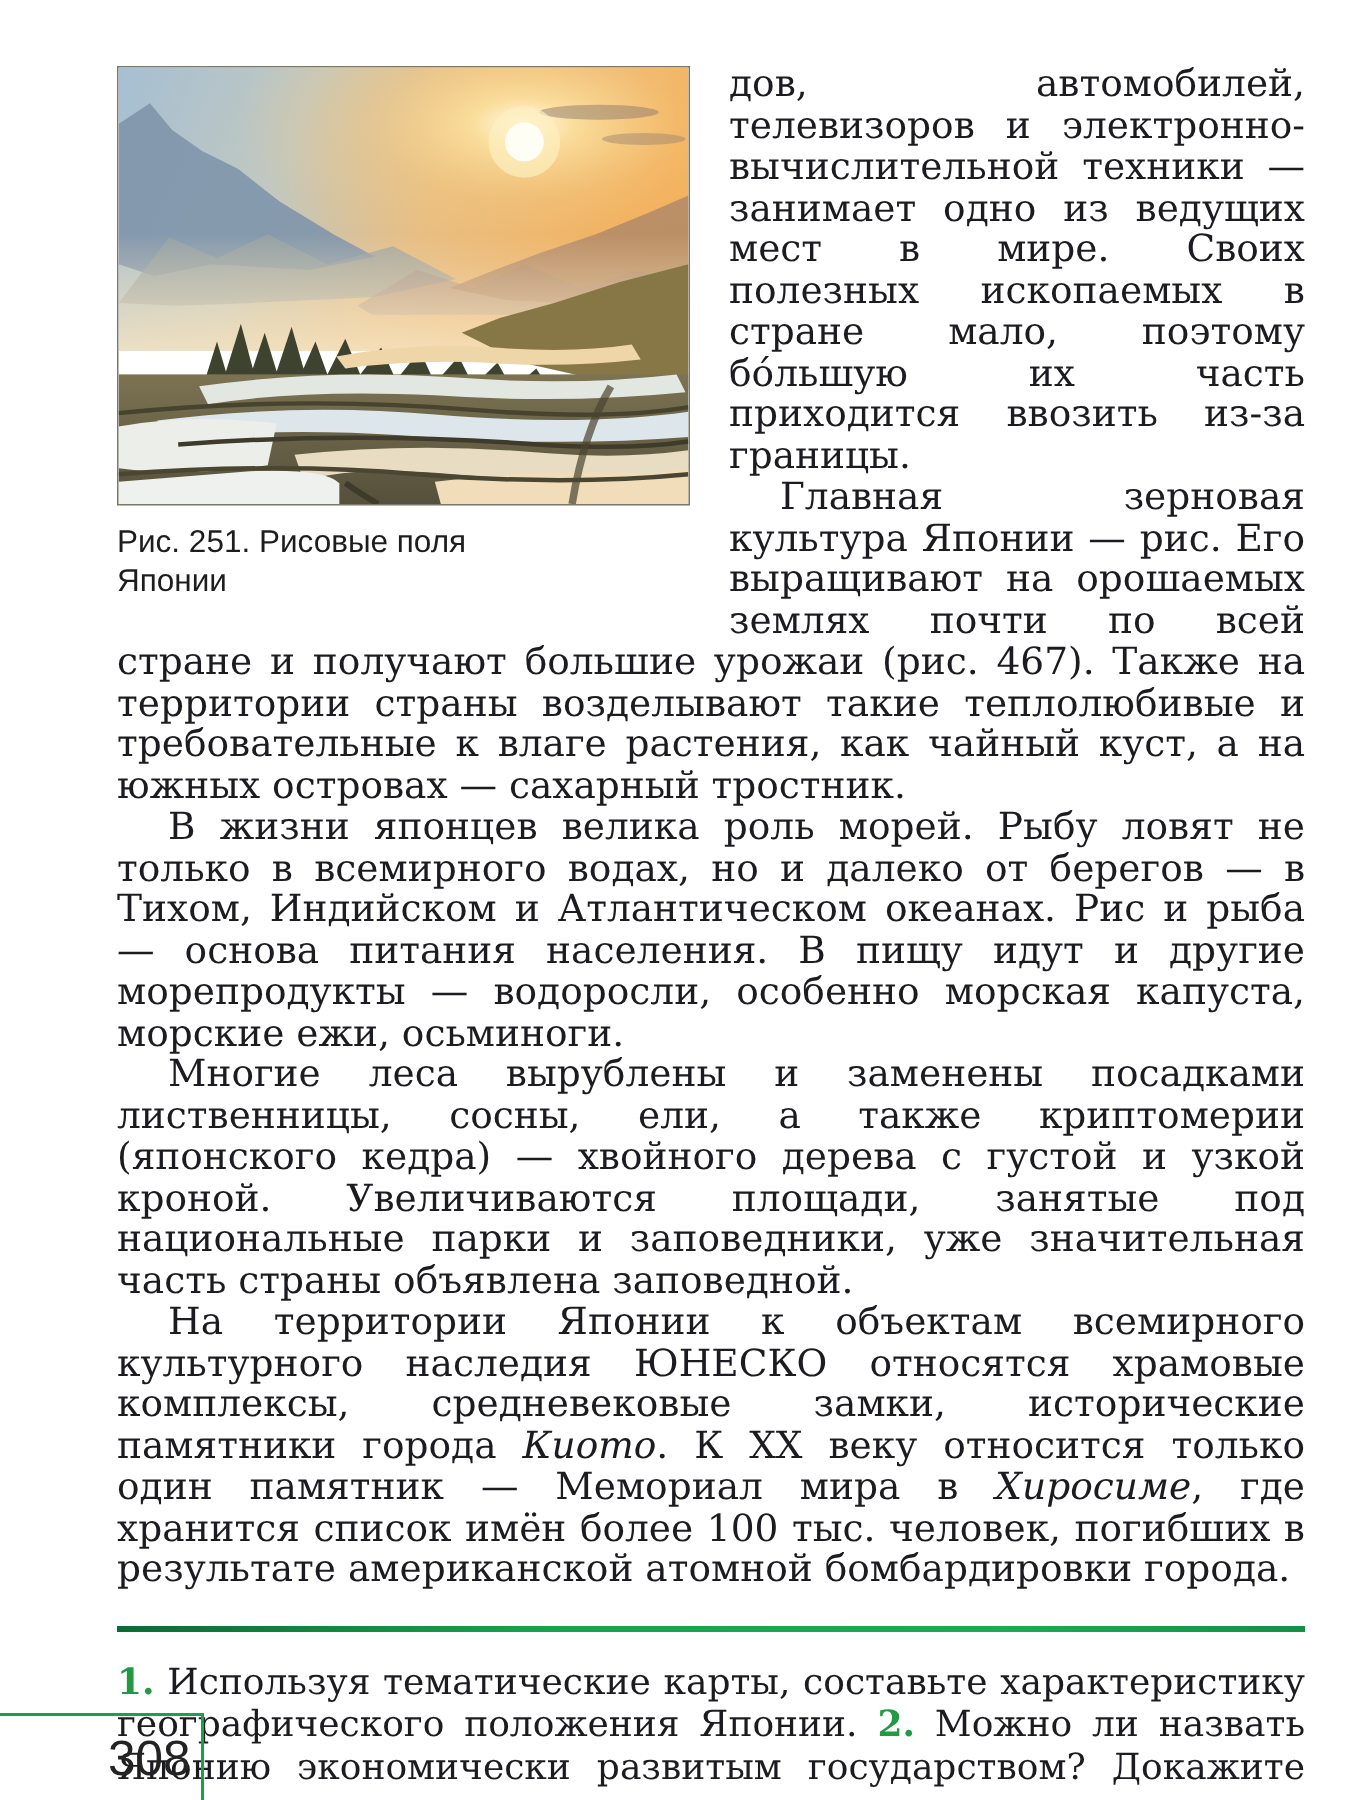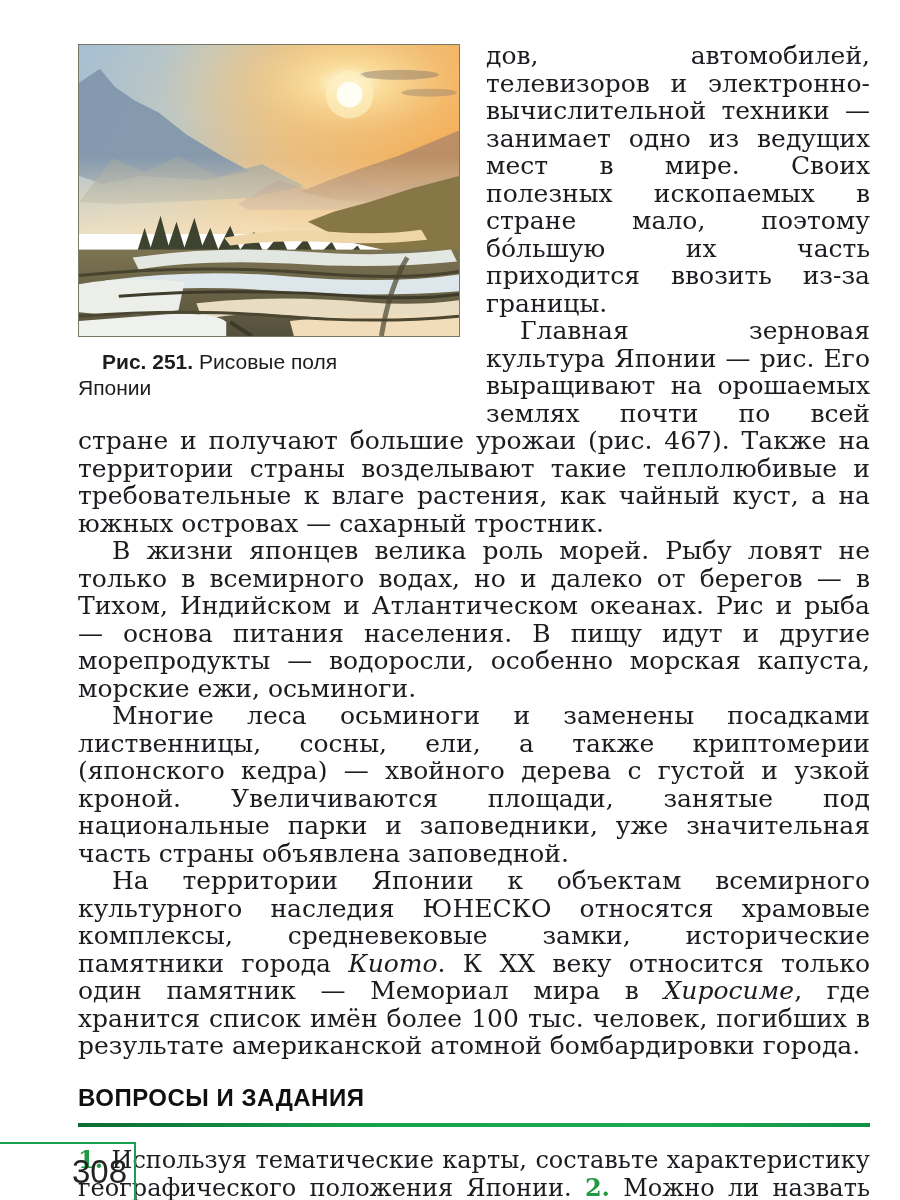--- a/index.html
+++ b/index.html
@@ -13,21 +13,21 @@
   }
   .content{position:absolute;left:78px;top:42px;width:792px;}
   .figure{float:left;width:382px;margin:2px 26px 16px 0;}
   .photo{width:382px;height:293px;border:1px solid #7a7668;box-sizing:border-box;overflow:hidden;}
   .photo svg{display:block;width:100%;height:100%;}
   .caption{
     font-family:"Liberation Sans",sans-serif;
     font-size:21px;line-height:26px;
     margin-top:12px;max-width:300px;color:#1d1d1d;
   }
-  .caption b{font-weight:bold;margin-left:24px;}
+  .caption b{font-weight:normal;}
   .para{margin:0;text-align:justify;font-size:25px;line-height:27.5px;text-indent:34px;}
   .para.first{text-indent:0;padding-left:28px;}
   .para i{}
   .questions{margin-top:24px;clear:none;}
   .q-heading{
     font-family:"Liberation Sans",sans-serif;font-weight:bold;
     font-size:24px;letter-spacing:0.5px;margin:0;color:#101010;
   }
   .q-rule{height:4px;margin:11px 0 19px 0;border:0;
     background:linear-gradient(90deg,#0c6b35,#18a14c 35%,#1daa52 75%,#129047);}
@@ -101,25 +101,24 @@
         </svg>
       </div>
       <figcaption class="caption">
         <b>Рис. 251.</b><span> Рисовые поля Японии</span>
       </figcaption>
     </figure>
 
     <p class="para first">дов, автомобилей, телевизоров и электронно-вычислительной техники — занимает одно из ведущих мест в мире. Своих полезных ископаемых в стране мало, поэтому бо́льшую их часть приходится ввозить из-за границы.</p>
     <p class="para">Главная зерновая культура Японии — рис. Его выращивают на орошаемых землях почти по всей стране и получают большие урожаи (рис. 467). Также на территории страны возделывают такие теплолюбивые и требовательные к влаге растения, как чайный куст, а на южных островах — сахарный тростник.</p>
     <p class="para">В жизни японцев велика роль морей. Рыбу ловят не только в всемирного водах, но и далеко от берегов — в Тихом, Индийском и Атлантическом океанах. Рис и рыба — основа питания населения. В пищу идут и другие морепродукты — водоросли, особенно морская капуста, морские ежи, осьминоги.</p>
-    <p class="para">Многие леса осьминоги и заменены посадками лиственницы, сосны, ели, а также криптомерии (японского кедра) — хвойного дерева с густой и узкой кроной. Увеличиваются площади, занятые под национальные парки и заповедники, уже значительная часть страны объявлена заповедной.</p>
+    <p class="para">Многие леса вырублены и заменены посадками лиственницы, сосны, ели, а также криптомерии (японского кедра) — хвойного дерева с густой и узкой кроной. Увеличиваются площади, занятые под национальные парки и заповедники, уже значительная часть страны объявлена заповедной.</p>
     <p class="para"><span>На территории Японии к объектам всемирного культурного наследия ЮНЕСКО относятся храмовые комплексы, средневековые замки, исторические памятники города </span><i>Киото</i><span>. К XX веку относится только один памятник — Мемориал мира в </span><i>Хиросиме</i><span>, где хранится список имён более 100 тыс. человек, погибших в результате американской атомной бомбардировки города.</span></p>
 
     <section class="questions">
-      <h2 class="q-heading">ВОПРОСЫ И ЗАДАНИЯ</h2>
       <div class="q-rule"></div>
       <p class="q-text"><b class="q-num">1.</b><span> Используя тематические карты, составьте характеристику географического положения Японии. </span><b class="q-num">2.</b><span> Можно ли назвать Японию экономически развитым государством? Докажите свою точку зрения. </span></p>
     </section>
 
   </div>
 
   <div class="folio">
     <span>308</span>
   </div>
 

